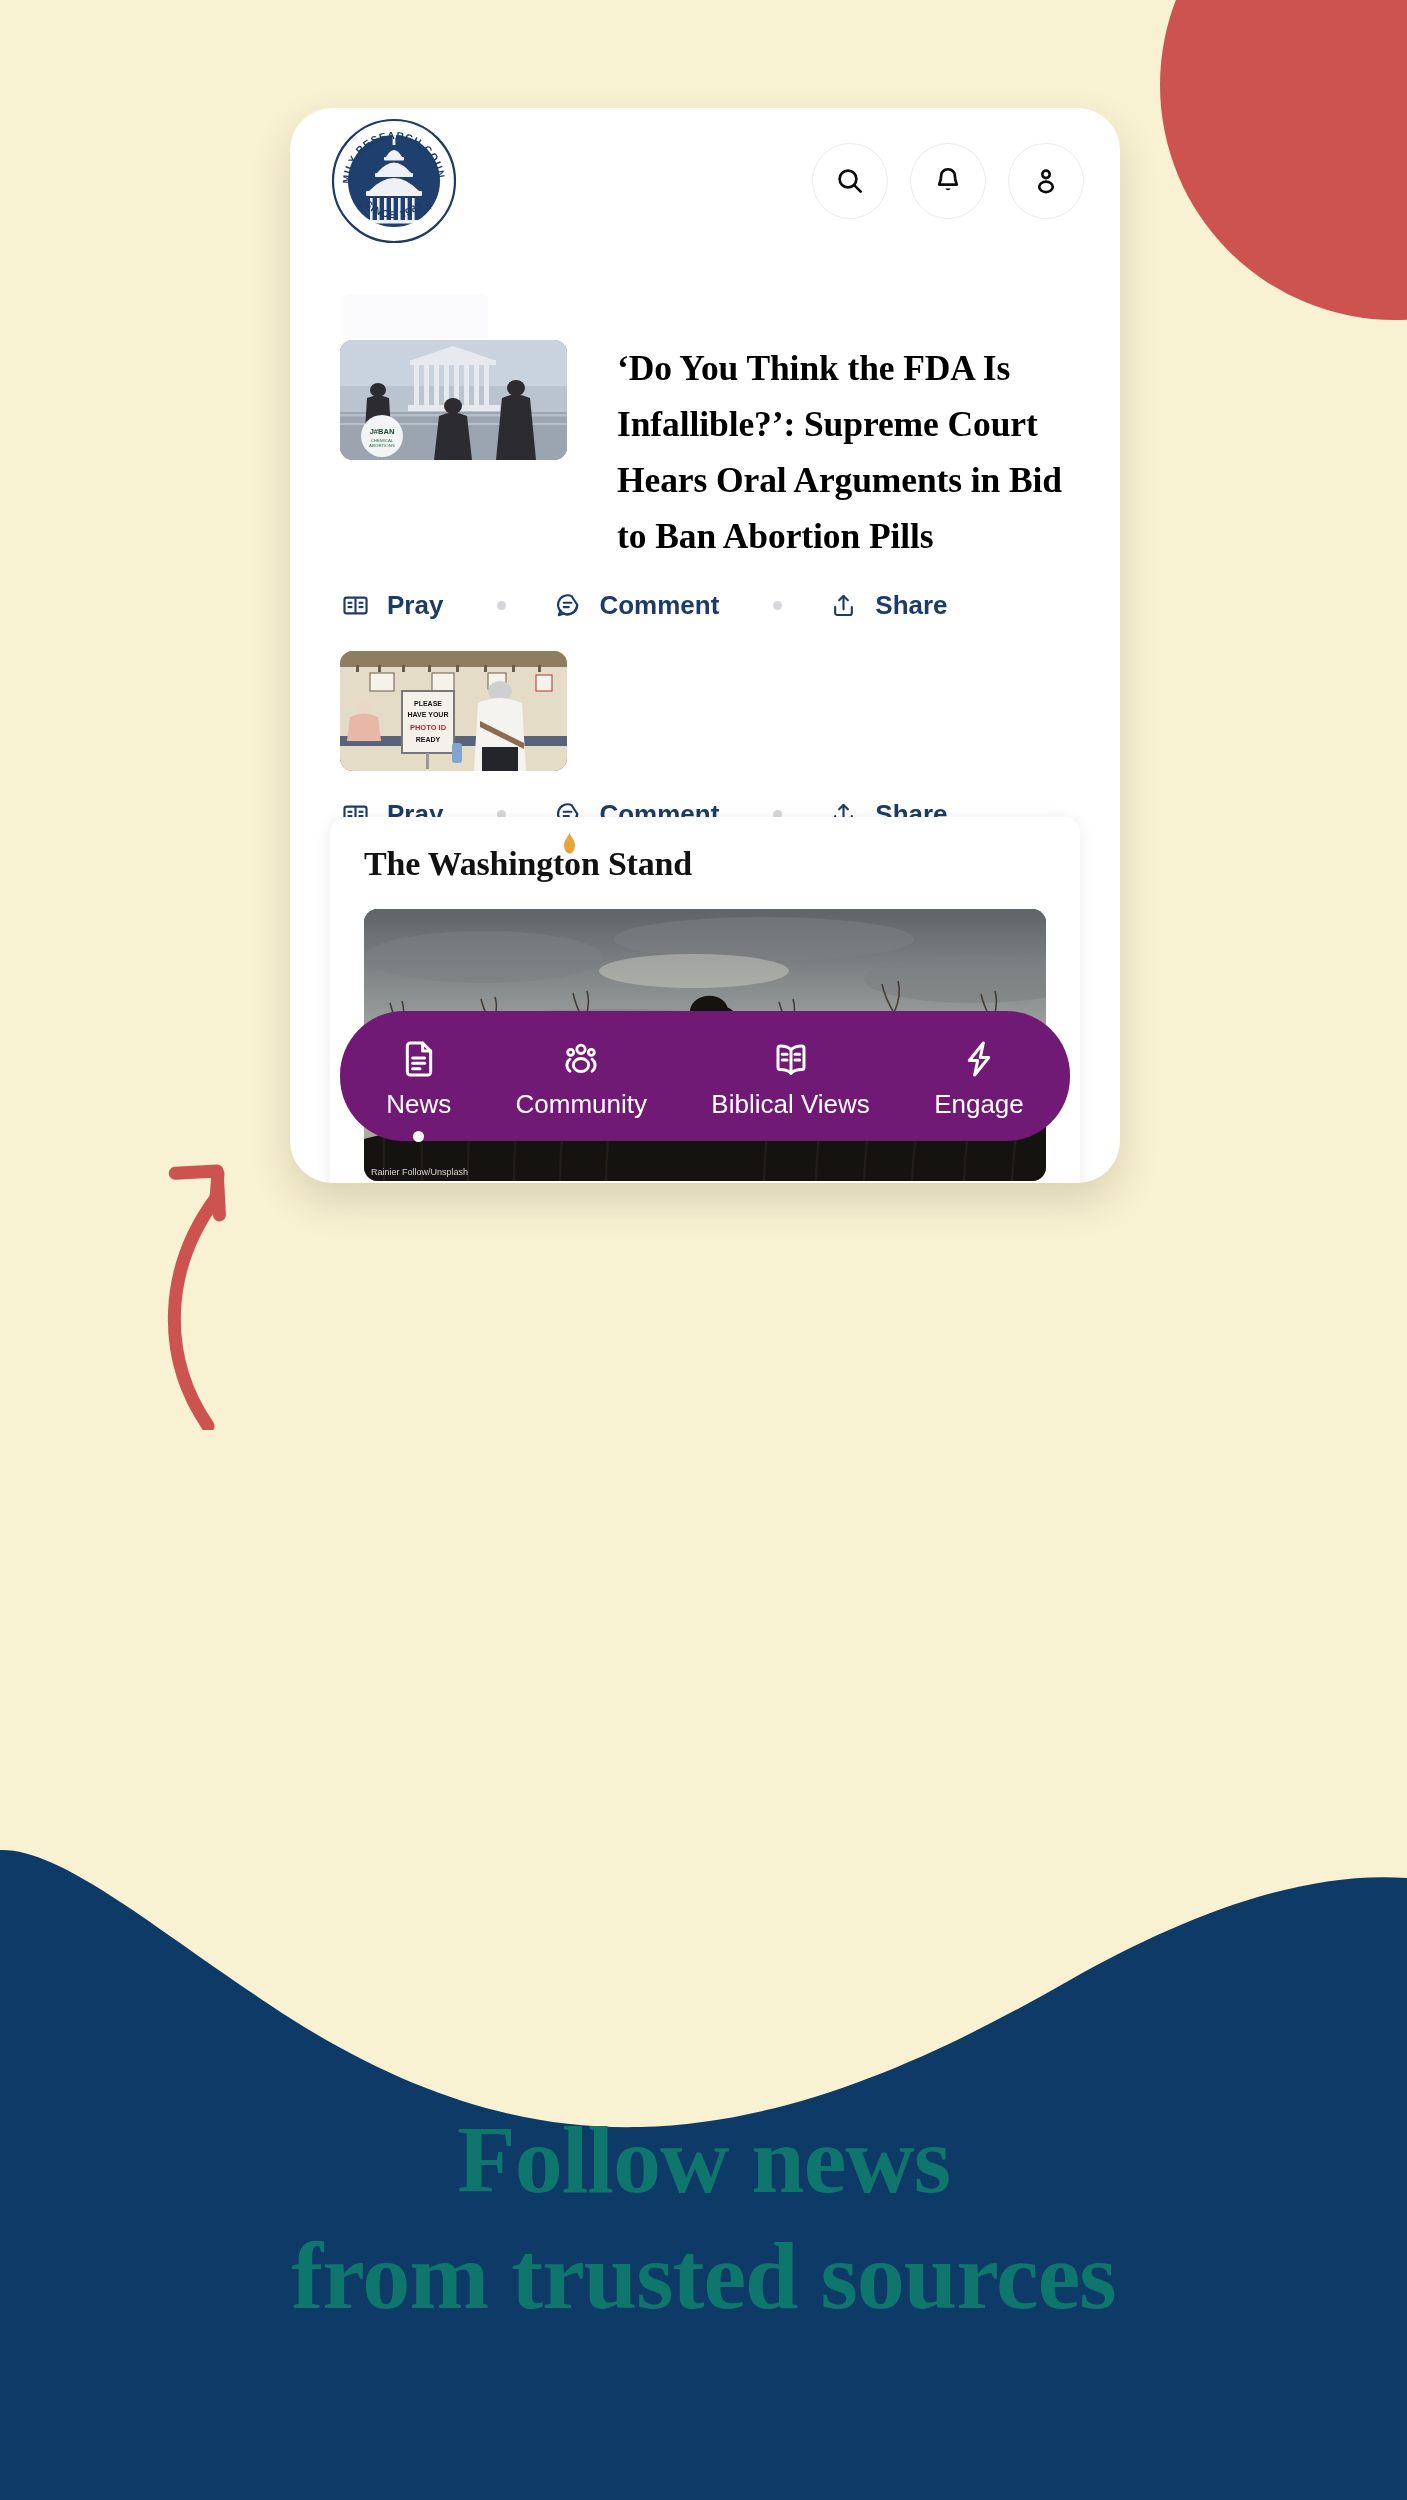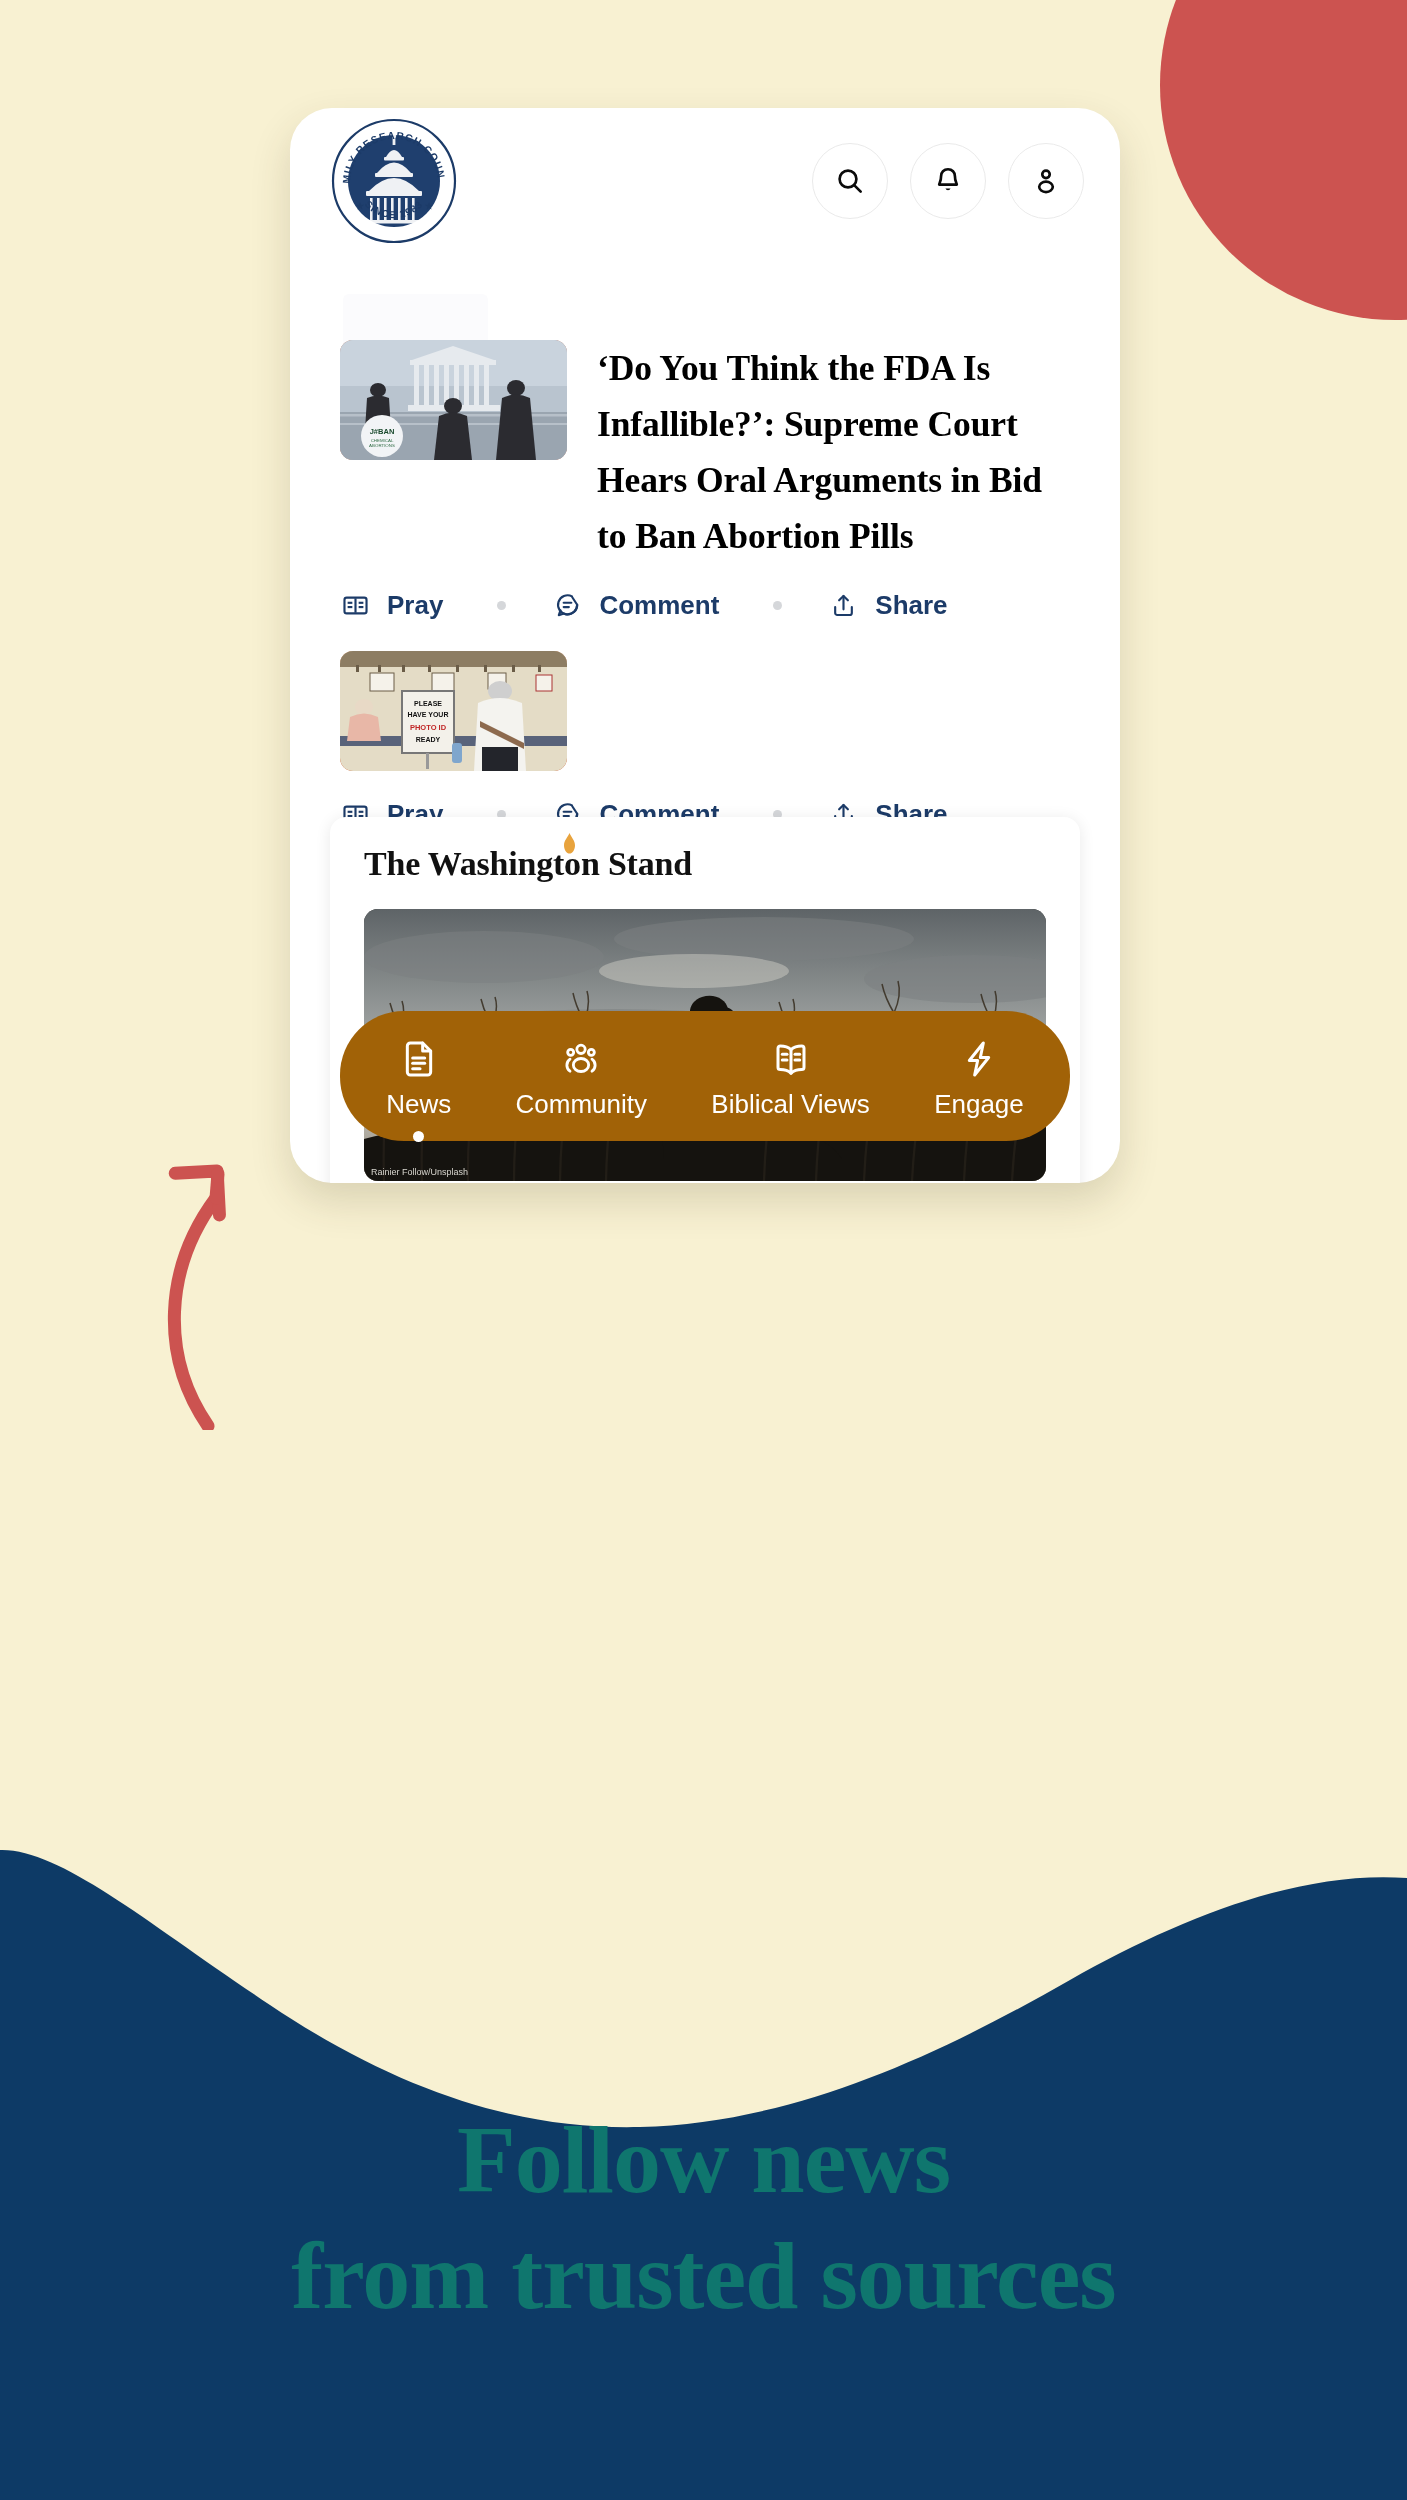--- a/index.html
+++ b/index.html
@@ -125,20 +125,21 @@
   }
   .thumb svg { display: block; width: 100%; height: 100%; }
 
   .news-title {
     font-family: "Liberation Serif", serif;
     font-weight: bold;
     font-size: 35.5px;
     line-height: 1.58;
     color: #000;
     letter-spacing: -0.1px;
+    margin-left: 20px;
   }
 
   .actions-row {
     display: flex;
     align-items: center;
     padding: 0 48px 0 52px;
     color: #1B3A66;
   }
 
   .action {
@@ -209,21 +210,21 @@
     font-family: "Liberation Sans", sans-serif;
   }
 
   
   #bottom-nav {
     position: absolute;
     left: 50px;
     bottom: 42px;
     width: 730px;
     height: 130px;
-    background: #a16207;
+    background: #701a75;
     border-radius: 64px;
     display: flex;
     align-items: center;
     justify-content: space-around;
     padding: 0 14px;
     z-index: 5;
   }
 
   .nav-item {
     display: flex;

